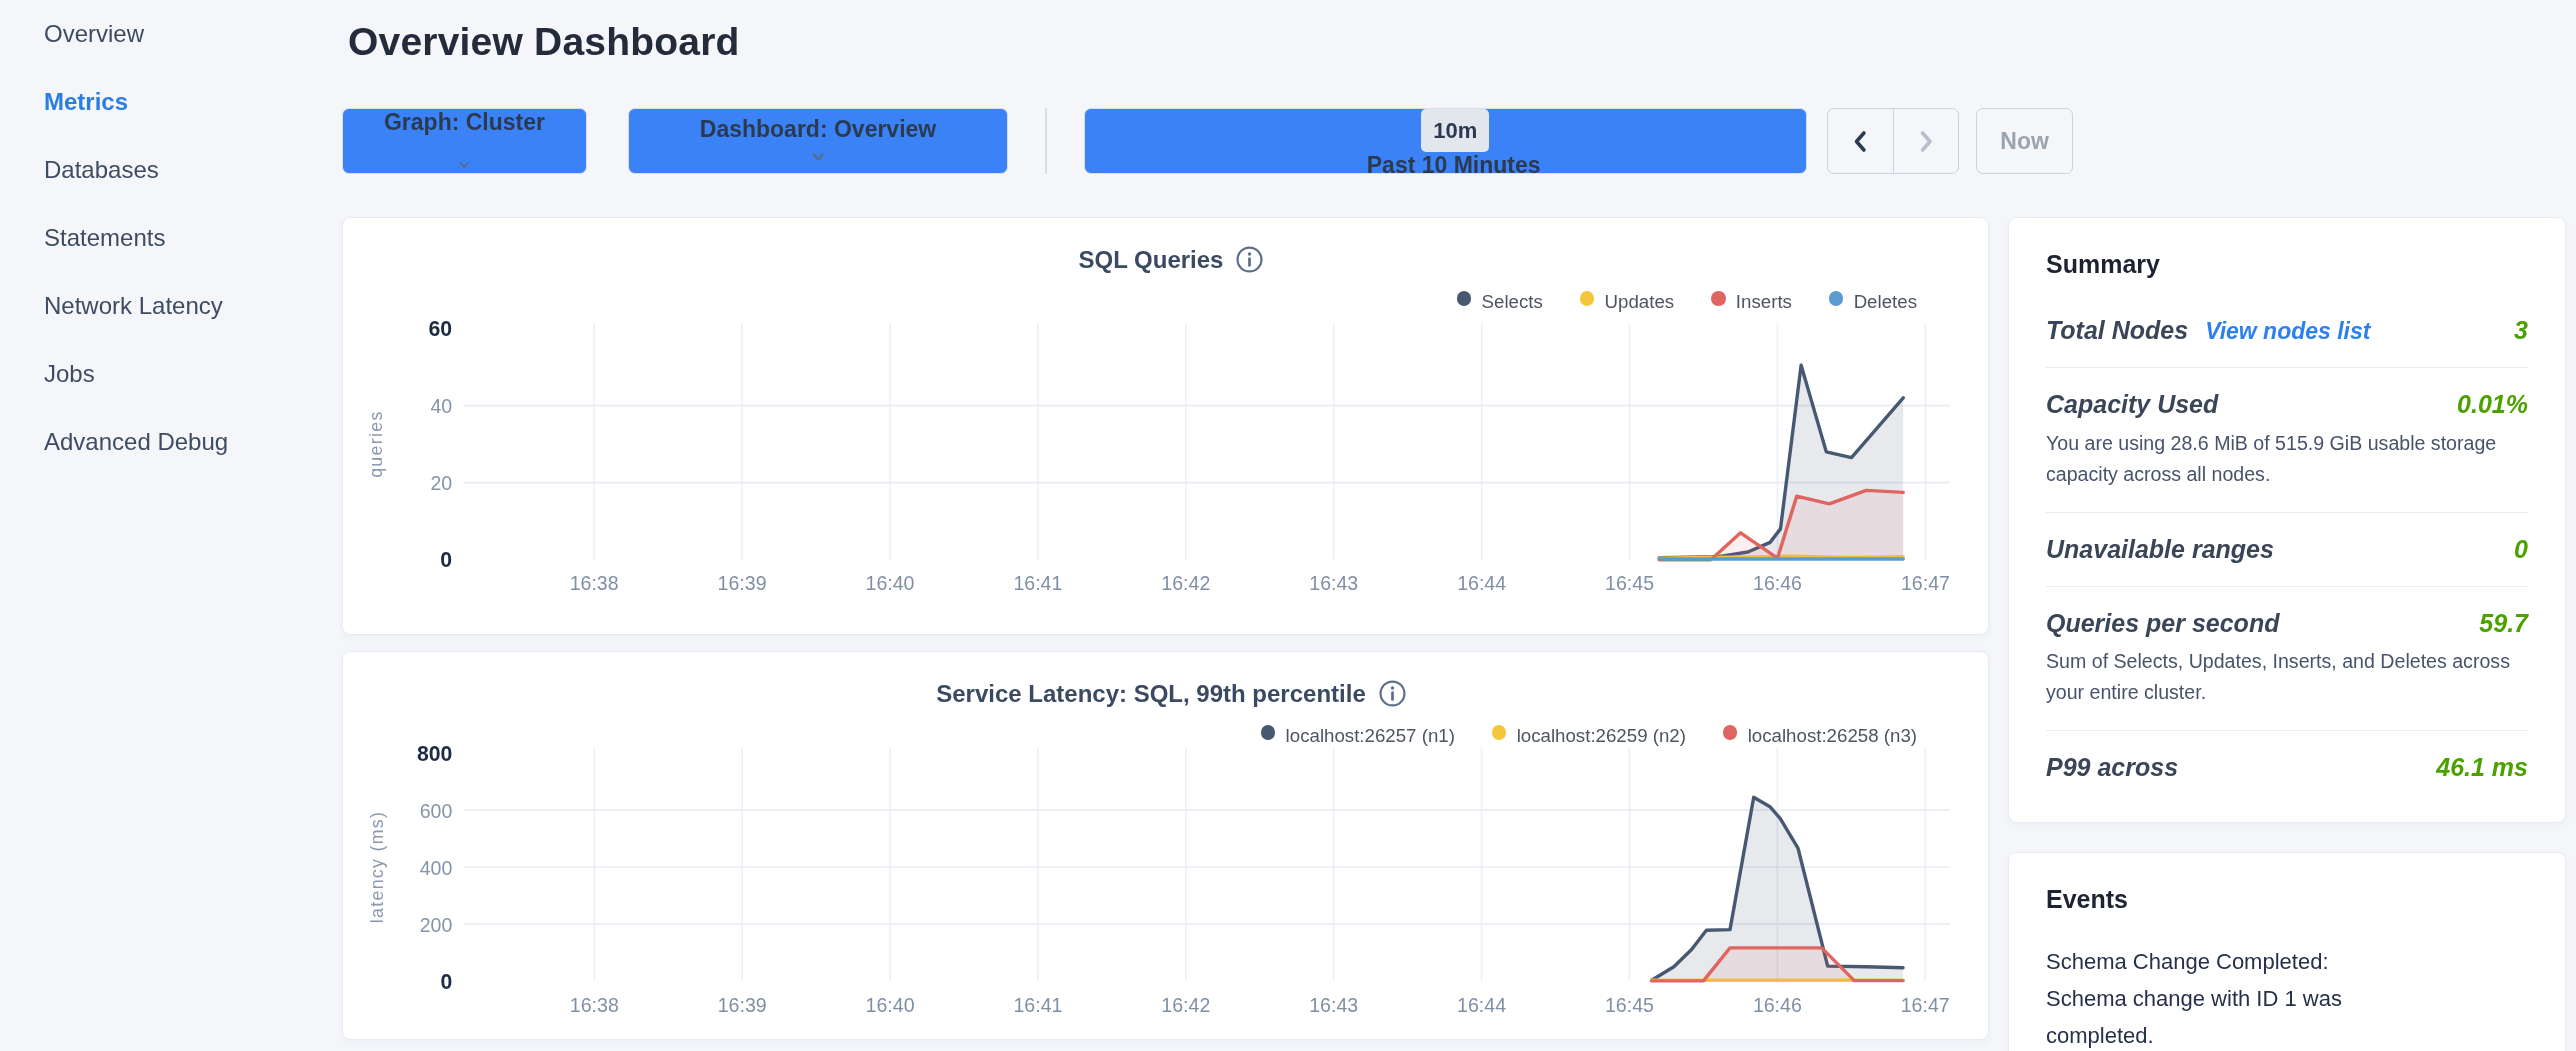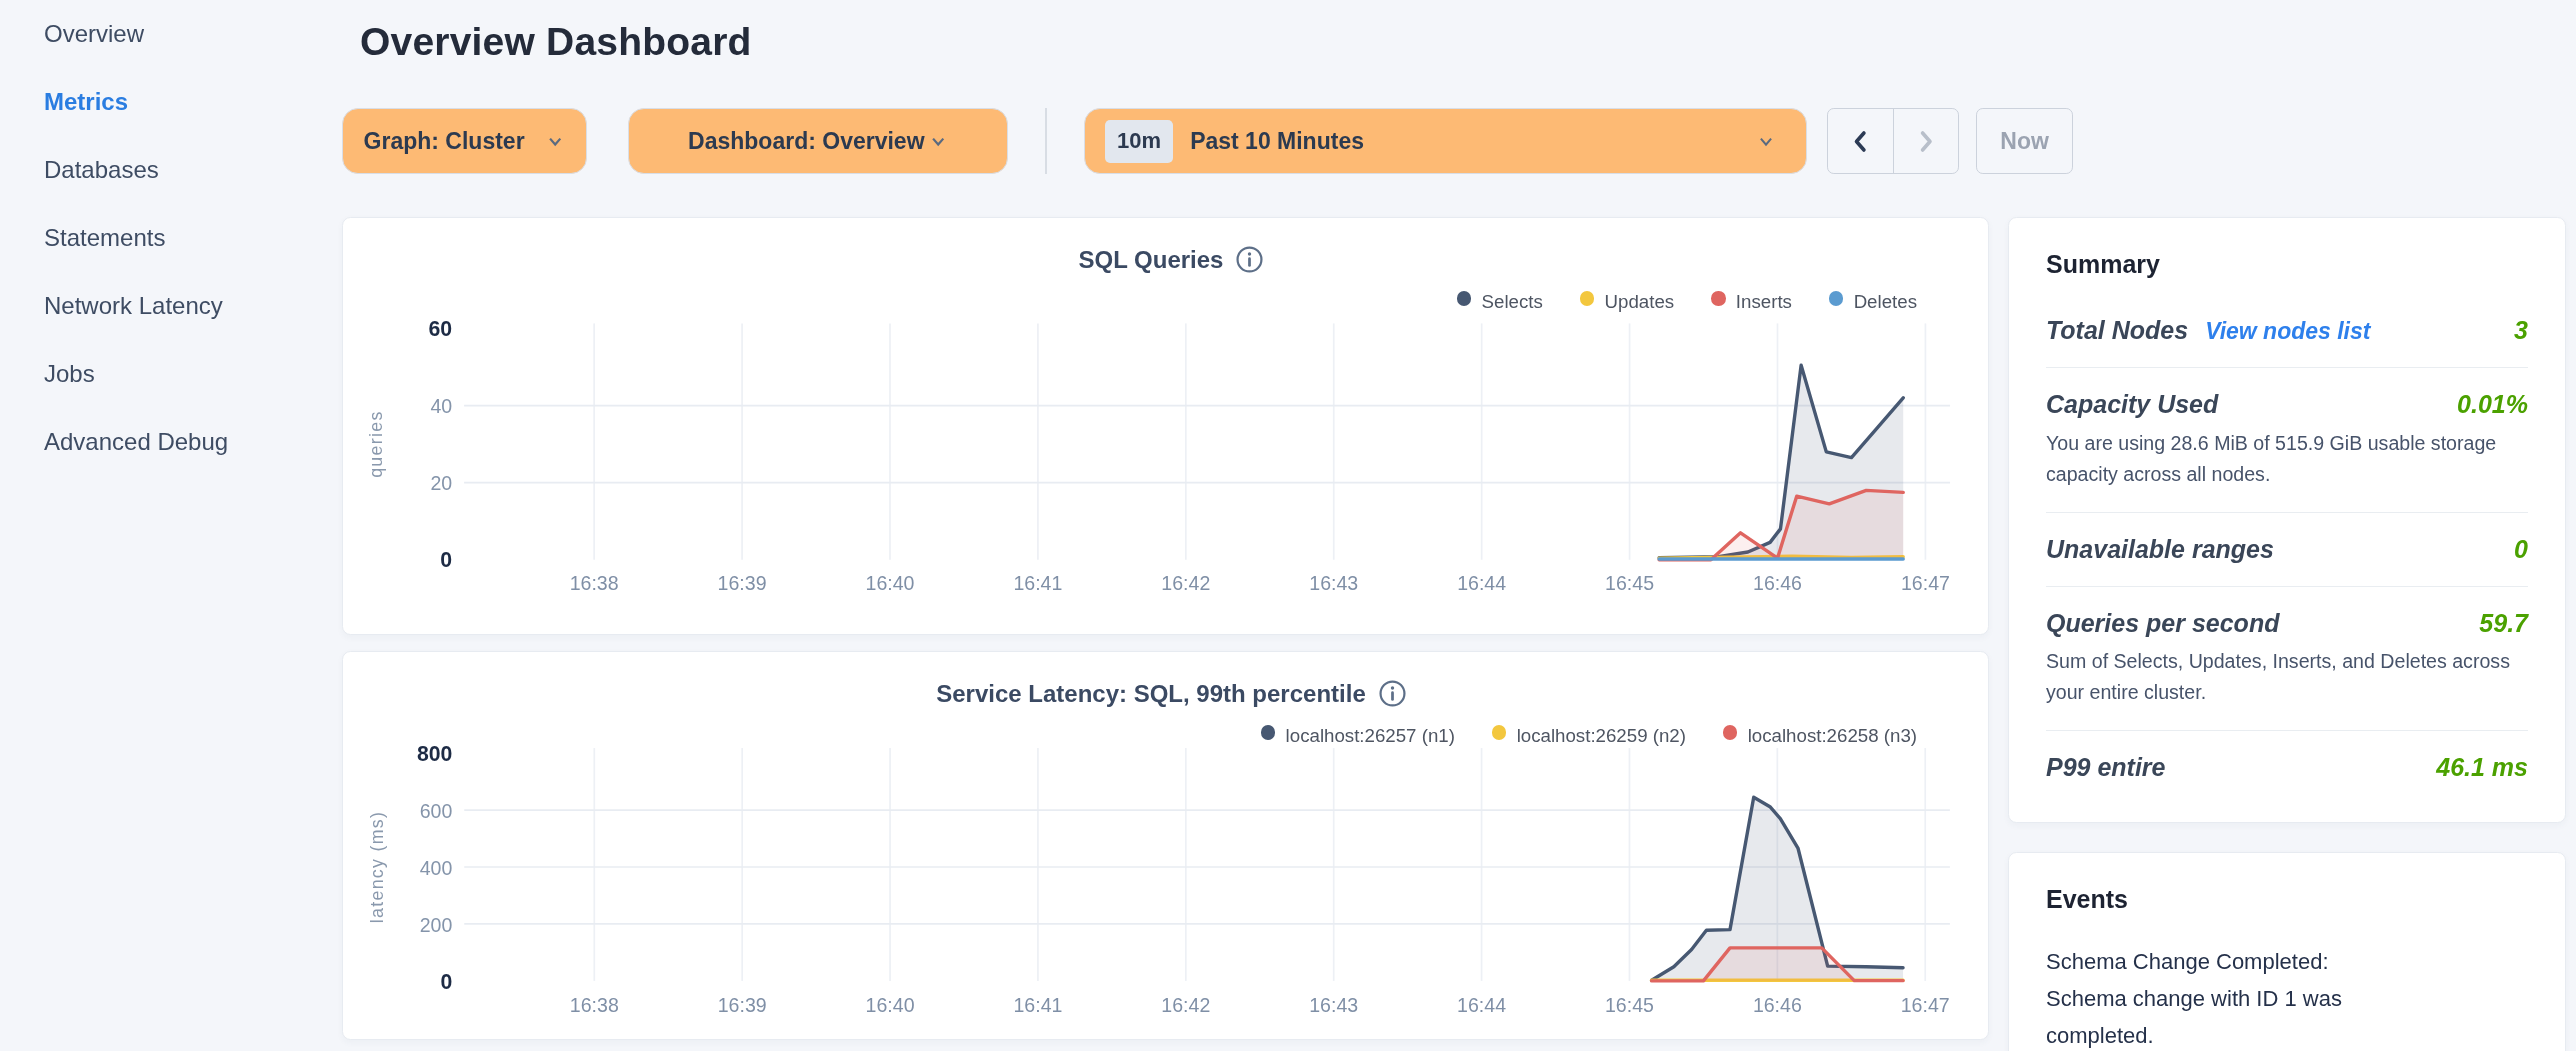--- a/index.html
+++ b/index.html
@@ -15,28 +15,28 @@
   
   .sidebar { position: absolute; left: 0; top: 0; width: 340px; height: 100%; }
   .nav-item {
     height: 68px; display: flex; align-items: center;
     padding-left: 44px; font-size: 24px; color: #3e4c63; cursor: pointer;
   }
   .nav-item.active { color: #2a7de1; font-weight: 700; }
 
   
   .page-title {
-    position: absolute; left: 360px; top: 20.4px;
+    position: absolute; left: 348px; top: 20.4px;
     font-size: 39px; font-weight: 700; color: #242b3a; letter-spacing: 0.2px;
   }
   .controls { position: absolute; left: 342px; top: 108px; height: 66px; display: flex; align-items: stretch; }
   .ctl-box {
-    background: #fdba74; border: 1.7px solid #d9dee6; border-radius: 16px;
+    background: #3b82f6; border: 1.7px solid #d9dee6; border-radius: 7px;
     display: flex; align-items: center; justify-content: center;
-    font-size: 23px; font-weight: 700; color: #2c3a50; cursor: pointer;
+    font-size: 23px; font-weight: 700; color: #2c3a50; cursor: pointer; flex-direction: column;
   }
   .dd-graph { width: 245px; margin-right: 41px; gap: 20.4px; }
   .dd-dashboard { width: 380px; gap: 3px; }
   .vdivider { width: 1.7px; background: #d8dde4; margin: 0 37px; }
   .timepicker { width: 723px; justify-content: flex-start; margin-right: 20.4px; }
   .time-badge {
     background: #e2e7ee; border-radius: 5.1px; padding: 8.5px 12px;
     font-size: 22px; font-weight: 700; color: #2c3a50; margin-left: 20.4px;
   }
   .time-label { margin-left: 17px; font-size: 23px; font-weight: 700; }
@@ -297,21 +297,21 @@
   <hr class="hr">
 
   <div class="srow">
     <span class="slabel">Queries per second</span>
     <span class="svalue">59.7</span>
   </div>
   <p class="ssub">Sum of Selects, Updates, Inserts, and Deletes across your entire cluster.</p>
   <hr class="hr">
 
   <div class="srow">
-    <span class="slabel">P99 entire</span>
+    <span class="slabel">P99 across</span>
     <span class="svalue">46.1 ms</span>
   </div>
 </section>
 
 <section class="card" id="card-events">
   <h2 class="panel-title">Events</h2>
   <p class="event-msg">Schema Change Completed: Schema change with ID 1 was completed.</p>
 
 </section>
 

